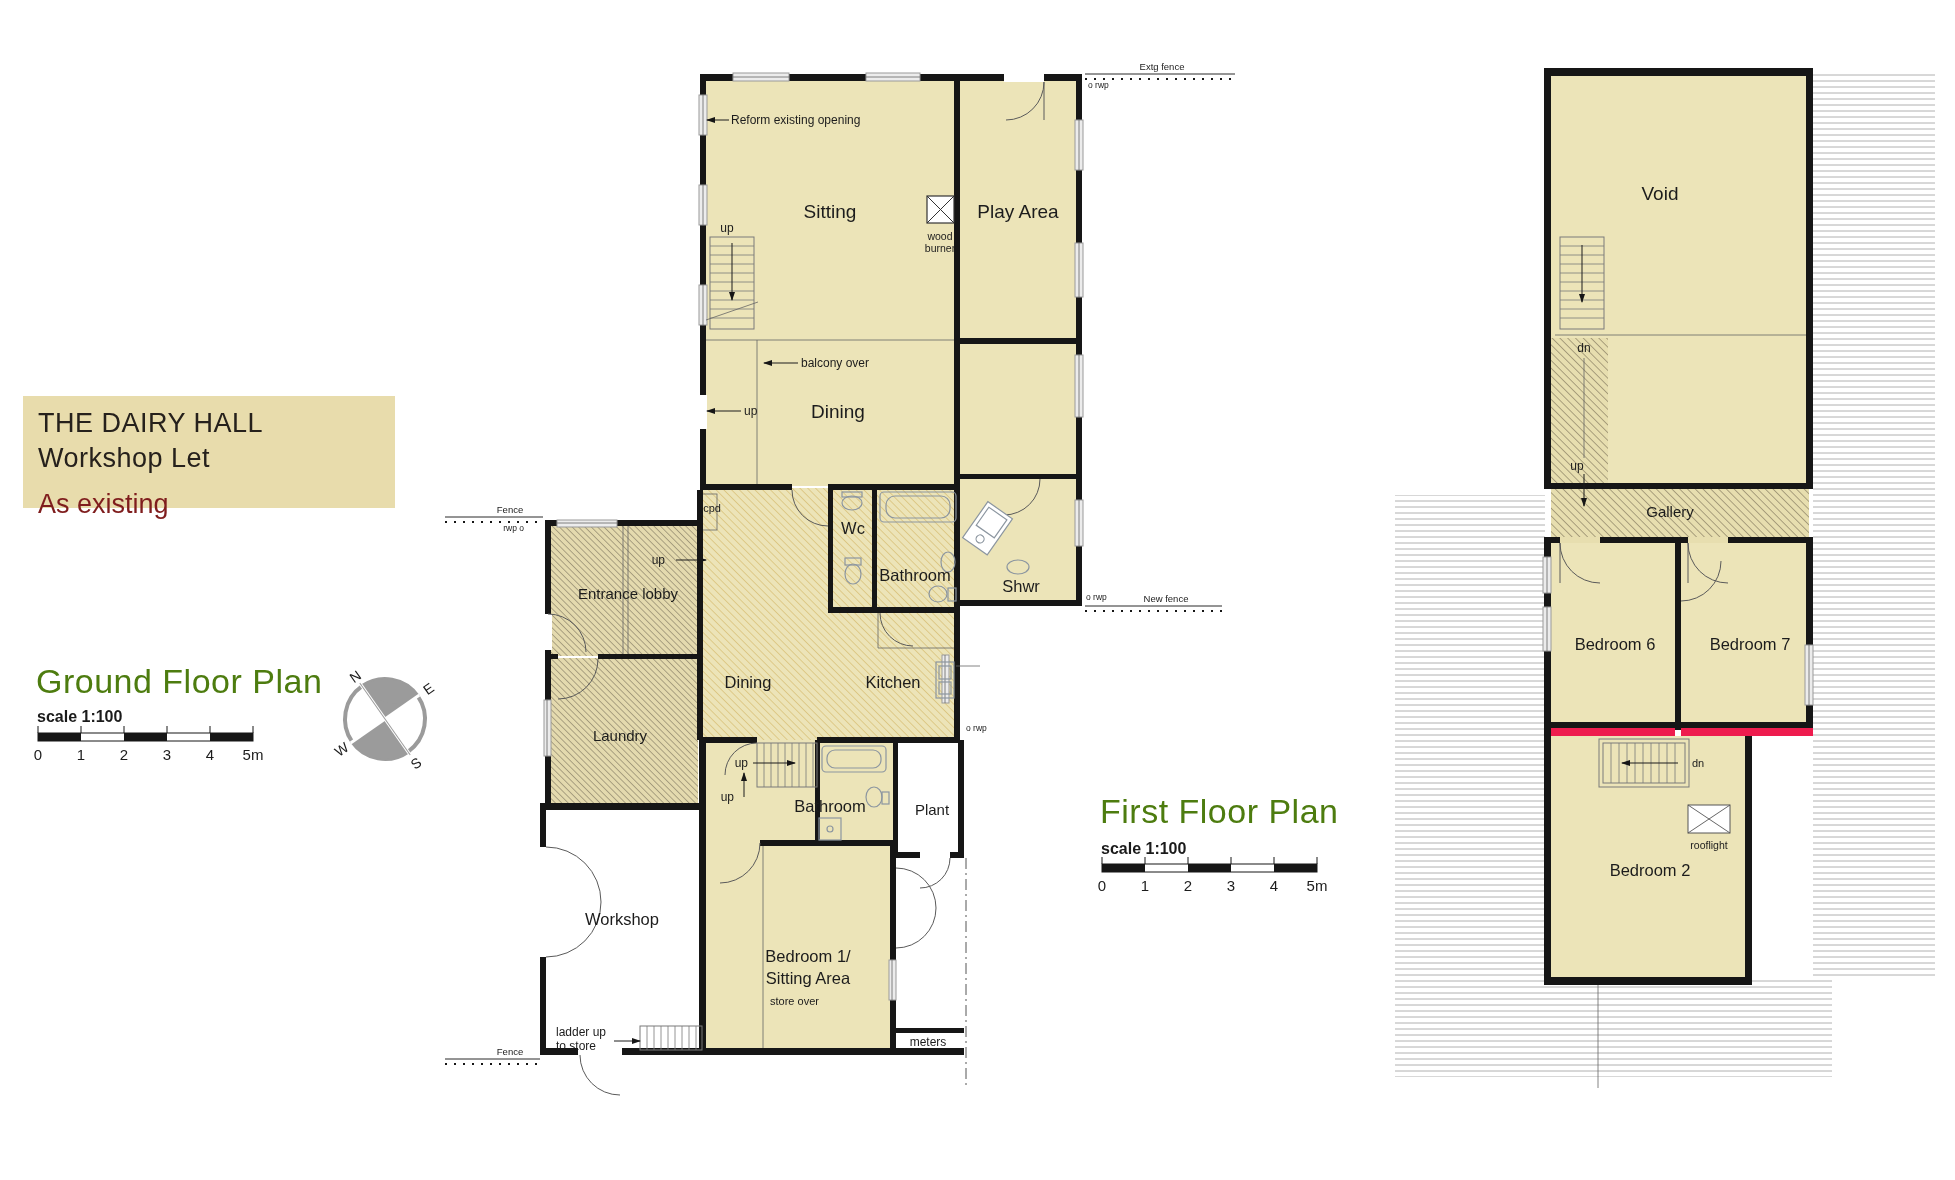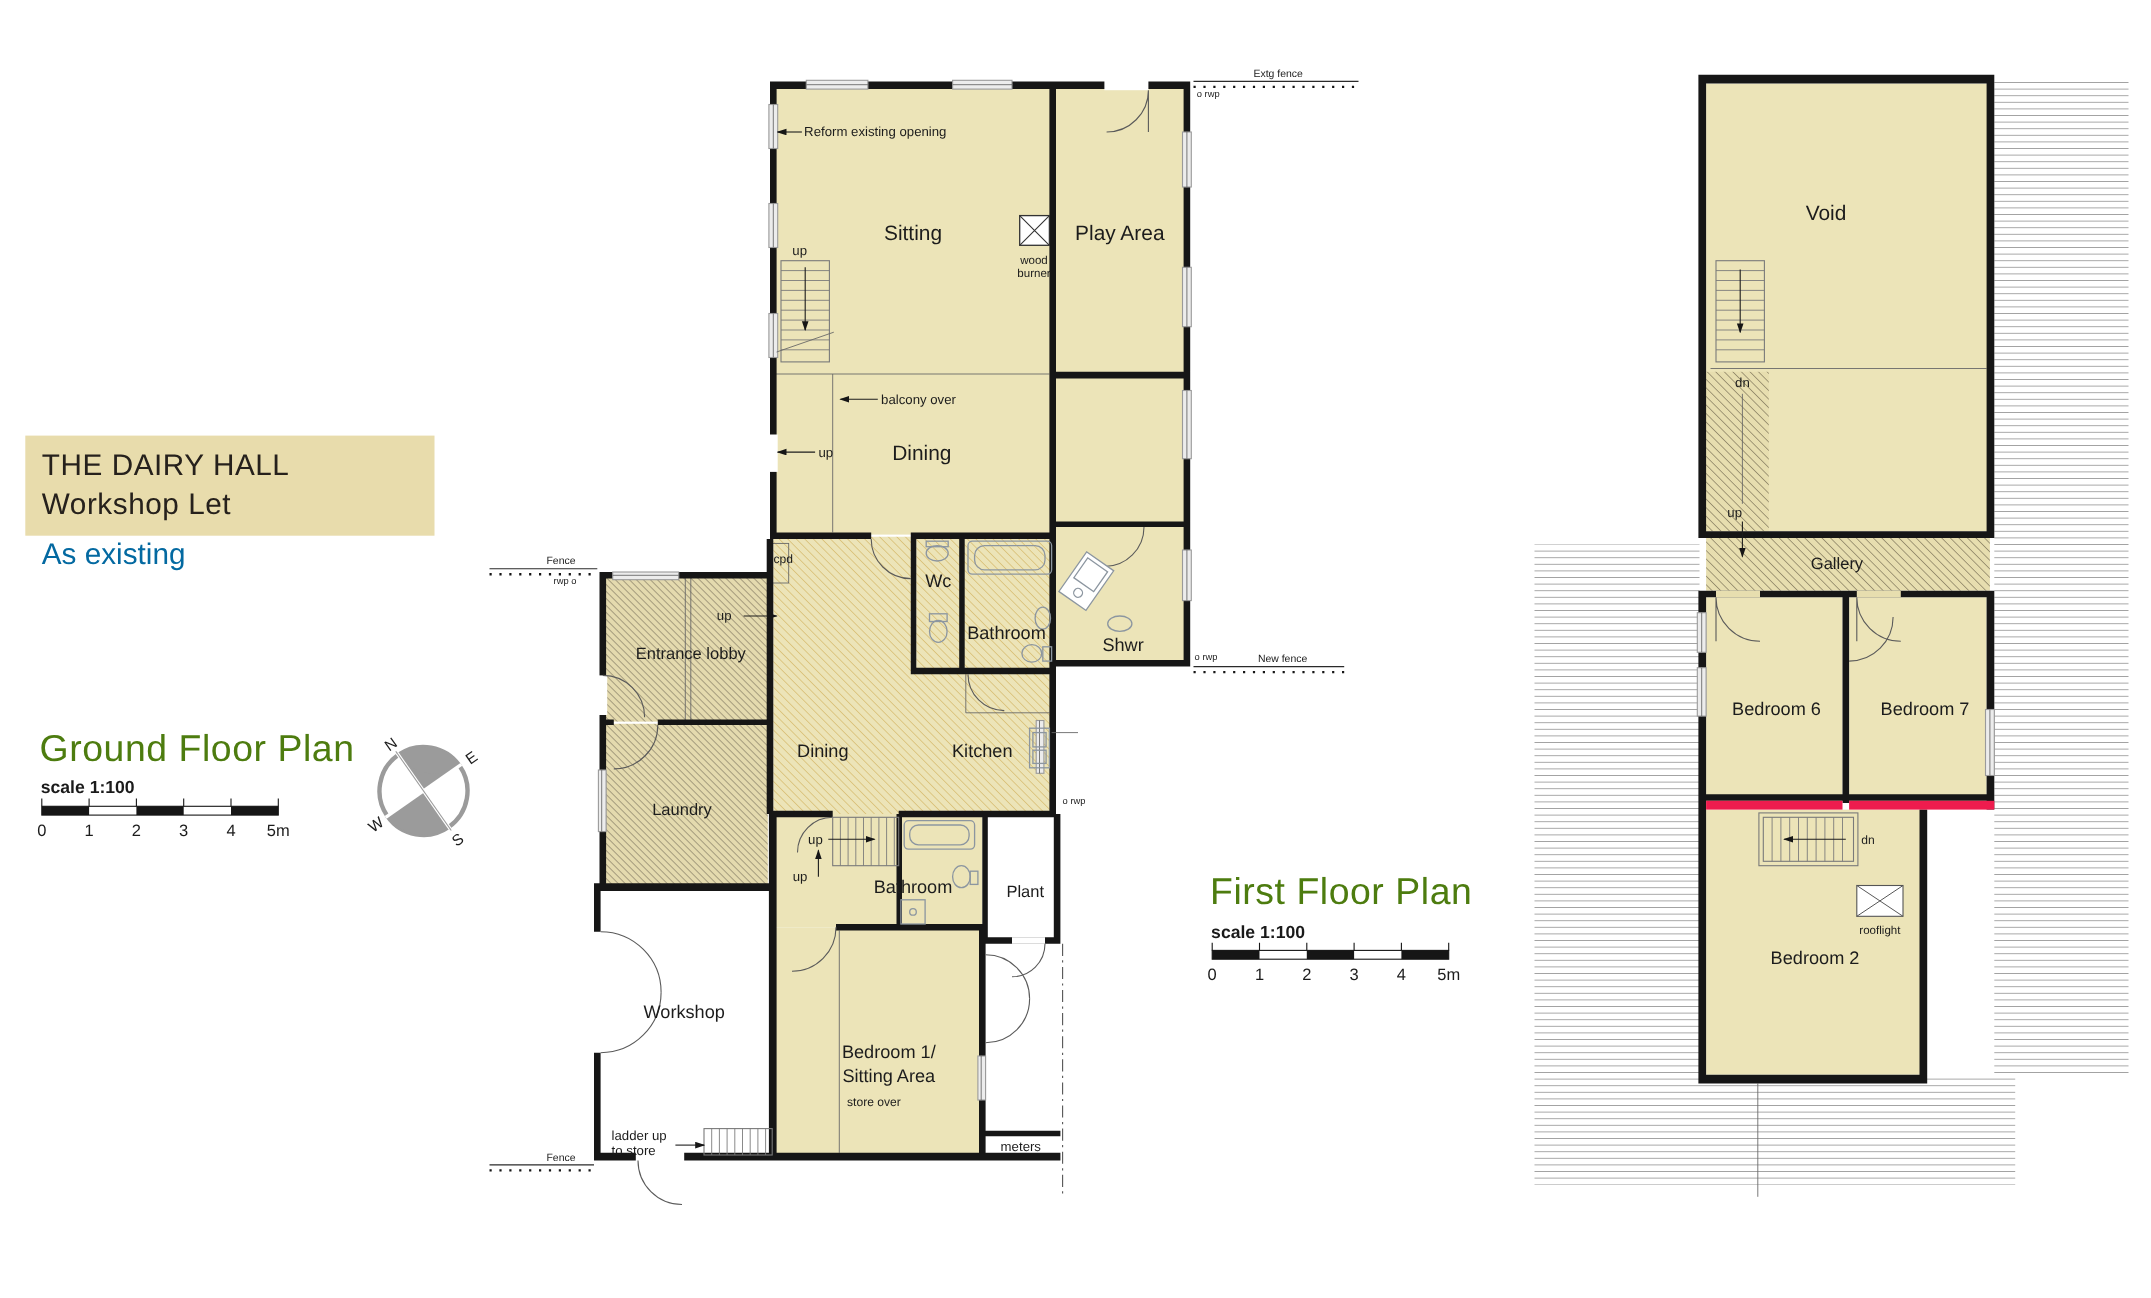--- a/index.html
+++ b/index.html
@@ -1,21 +1,21 @@
 <!DOCTYPE html>
 <html><head>
 <meta charset="utf-8">
 <style>
   html,body{margin:0;padding:0;background:#fff;}
   .sheet{position:relative;width:1955px;height:1180px;background:#fff;overflow:hidden;
          font-family:"Liberation Sans",sans-serif;color:#1c1c1c;}
   .abs{position:absolute;}
-  .title-block{left:23px;top:396px;width:372px;height:91px;padding:10px 0 0 15px;box-sizing:border-box;}
+  .title-block{left:23px;top:396px;width:372px;height:112px;padding:10px 0 0 15px;box-sizing:border-box;}
   .title-line{font-size:27px;line-height:35px;letter-spacing:.5px;color:#26211c;}
-  .subtitle{left:38px;top:489px;font-size:27px;color:#0369a1;}
+  .subtitle{left:38px;top:489px;font-size:27px;color:#7f1d1d;}
   .plan-heading{font-size:34px;color:#4d7c0f;letter-spacing:.5px;}
   .scale-label{font-size:16px;color:#1a1a1a;font-weight:bold;}
   svg{overflow:visible;}
   svg text{fill:#1c1c1c;font-family:"Liberation Sans",sans-serif;}
   .t8{font-size:8.5px}.t9{font-size:9.5px}.t10{font-size:10.5px}.t11{font-size:11px}
   .t12{font-size:12px}.t15{font-size:15px}.t16{font-size:16.5px}.t19{font-size:19px}
   .wall{fill:#161616;}
   .hair{stroke:#666;stroke-width:.8;fill:none;}
   .fix{stroke:#8C96A0;stroke-width:1.2;fill:none;}
   .fixw{stroke:#8C96A0;stroke-width:1.2;fill:#ffffff;}

